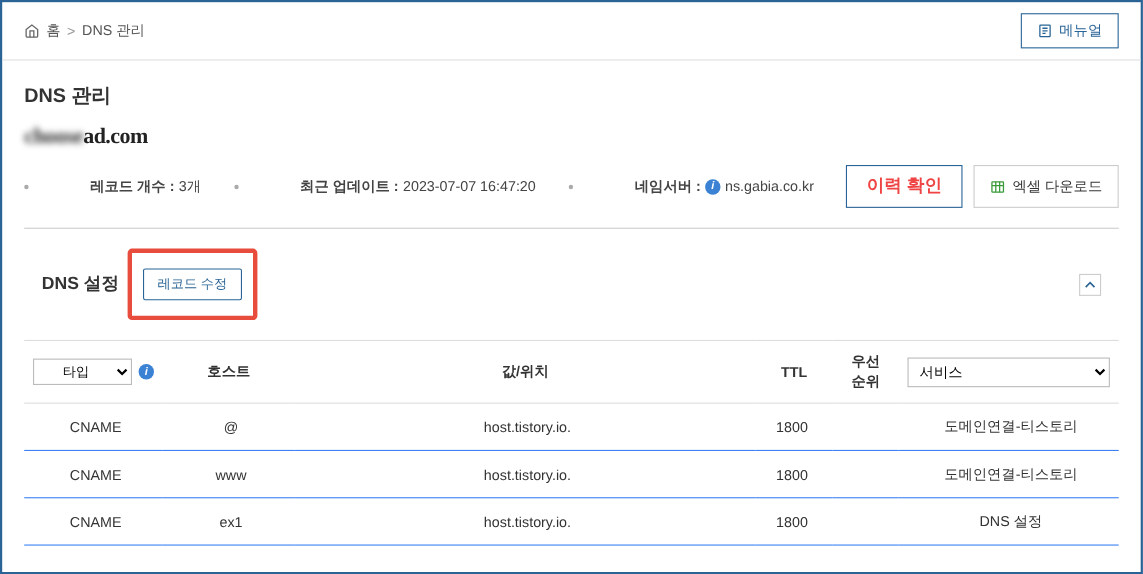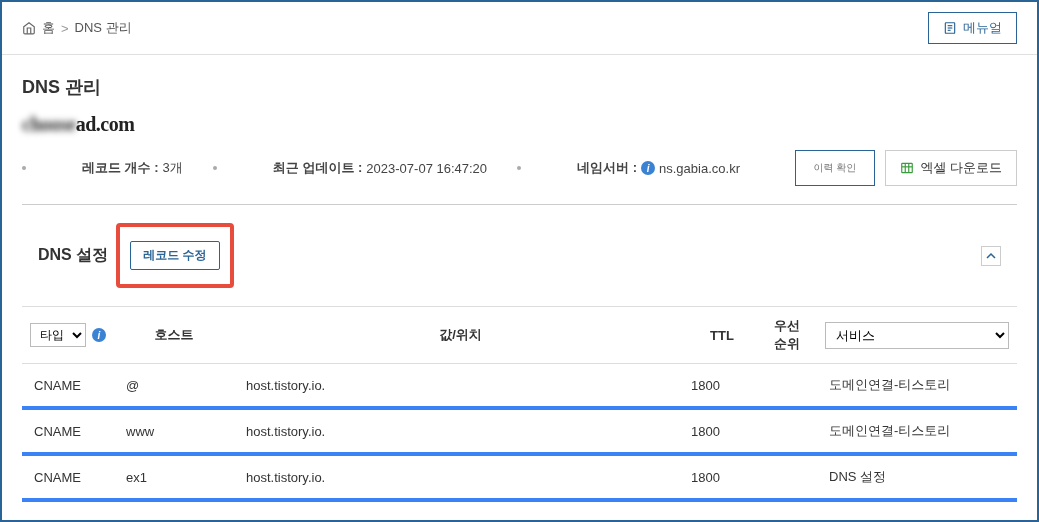--- a/index.html
+++ b/index.html
@@ -117,25 +117,25 @@
       font-size: 10px;
       font-weight: bold;
       font-style: italic;
     }
     .info-right {
       display: flex;
       gap: 10px;
     }
     .btn-outline-blue {
       border: 1px solid #2a6496;
-      color: #737373;
+      color: #ef4444;
       background: #fff;
       padding: 8px 18px;
-      font-size: 10px;
-      font-weight: normal;
+      font-size: 16px;
+      font-weight: bold;
       cursor: pointer;
     }
     .btn-outline-gray {
       border: 1px solid #ccc;
       color: #333;
       background: #fff;
       padding: 8px 14px;
       font-size: 13px;
       cursor: pointer;
       display: flex;
@@ -162,21 +162,21 @@
       font-size: 16px;
       font-weight: bold;
       color: #333;
     }
     .btn-small-blue {
       border: 1px solid #2a6496;
       color: #2a6496;
       background: #fff;
       padding: 5px 12px;
       font-size: 12px;
-      font-weight: bold;
+      font-weight: normal;
       cursor: pointer;
       border-radius: 2px;
     }
     .highlight-box {
       border: 4px solid #e74c3c;
       border-radius: 4px;
       padding: 14px 10px;
       margin-left: -6px;
     }
     .toggle-chevron {
@@ -198,28 +198,28 @@
     .dns-table thead th {
       border-top: 1px solid #ddd;
       border-bottom: 1px solid #ddd;
       padding: 10px 8px;
       font-weight: bold;
       color: #333;
       text-align: center;
       background: #fff;
     }
     .dns-table tbody td {
-      border-bottom: 4px solid #3b82f6;
+      border-bottom: 1px solid #3b82f6;
       padding: 12px 8px 12px 12px;
       color: #333;
-      text-align: left;
+      text-align: center;
     }
     .type-select {
       border: 1px solid #bbb;
-      padding: 3px 5px;
+      padding: 3px 22px;
       font-size: 12px;
       background: #fff;
     }
     .type-header {
       display: flex;
       align-items: center;
       justify-content: center;
       gap: 6px;
     }
     .service-select {

